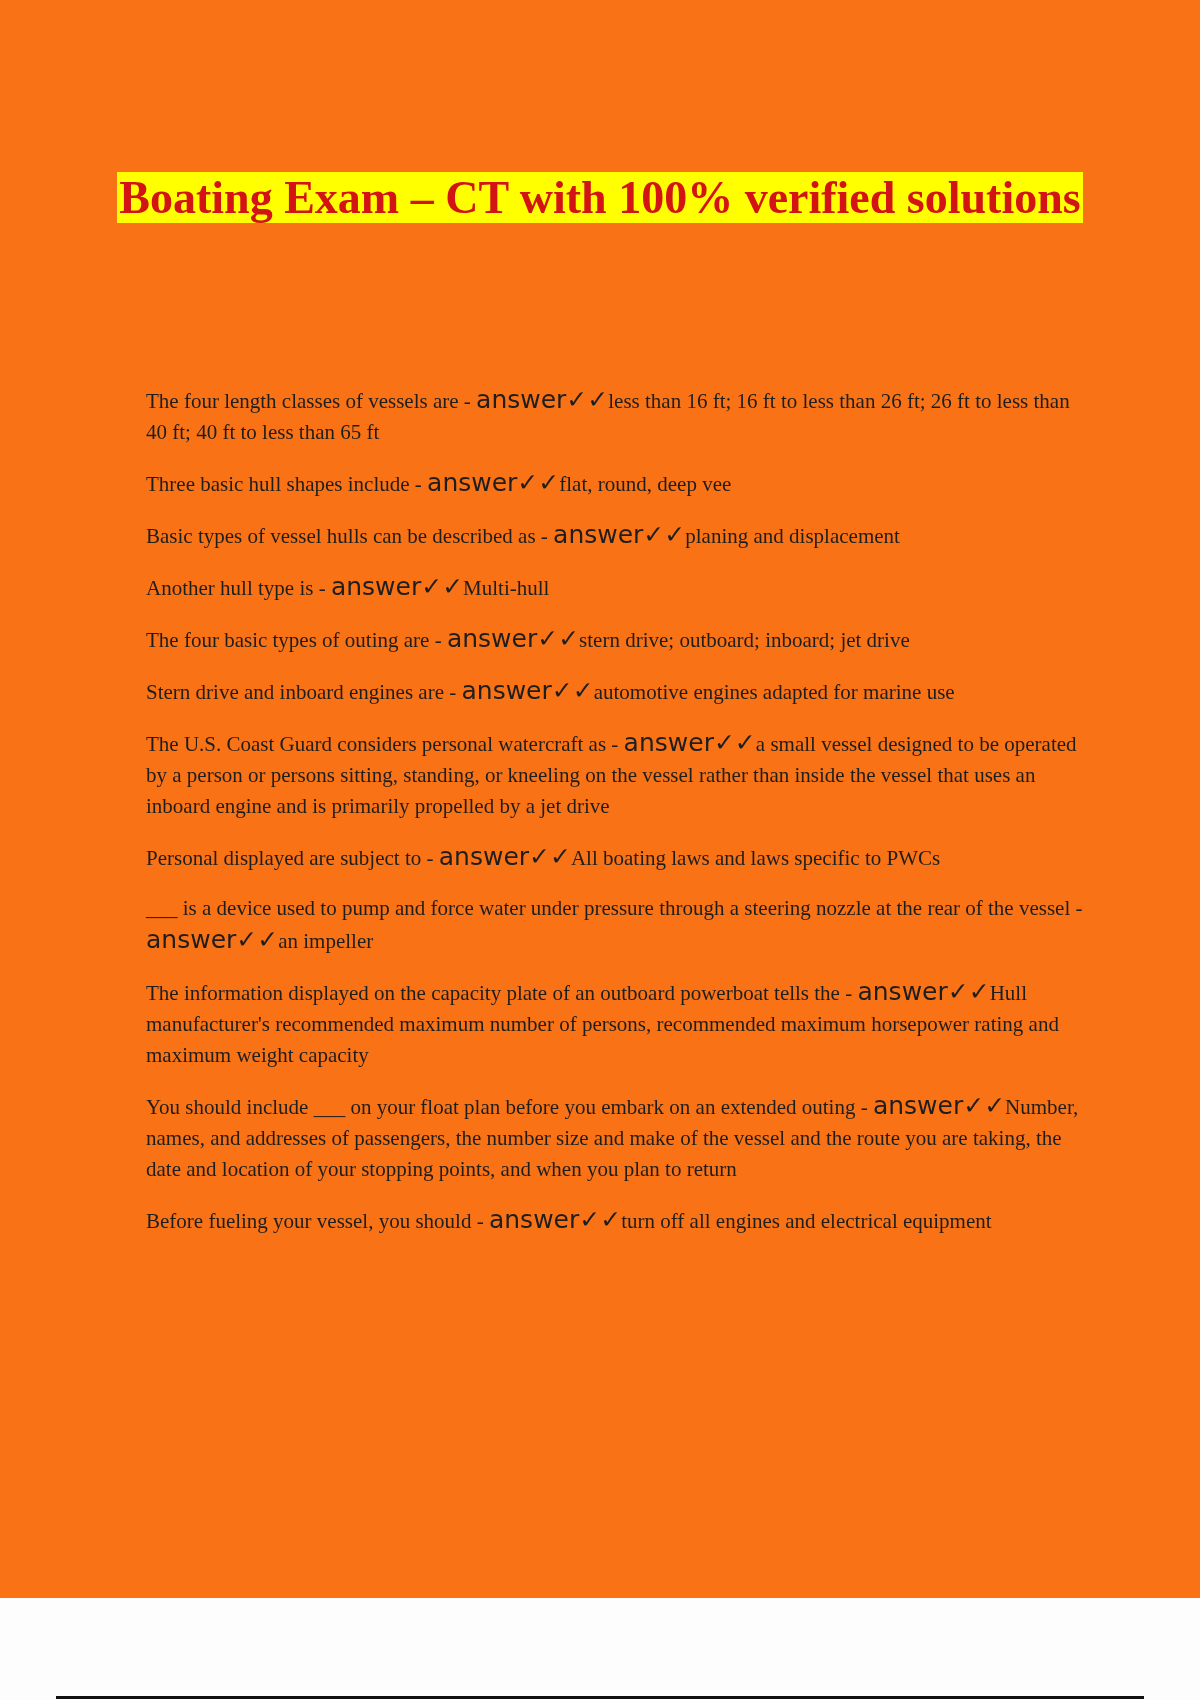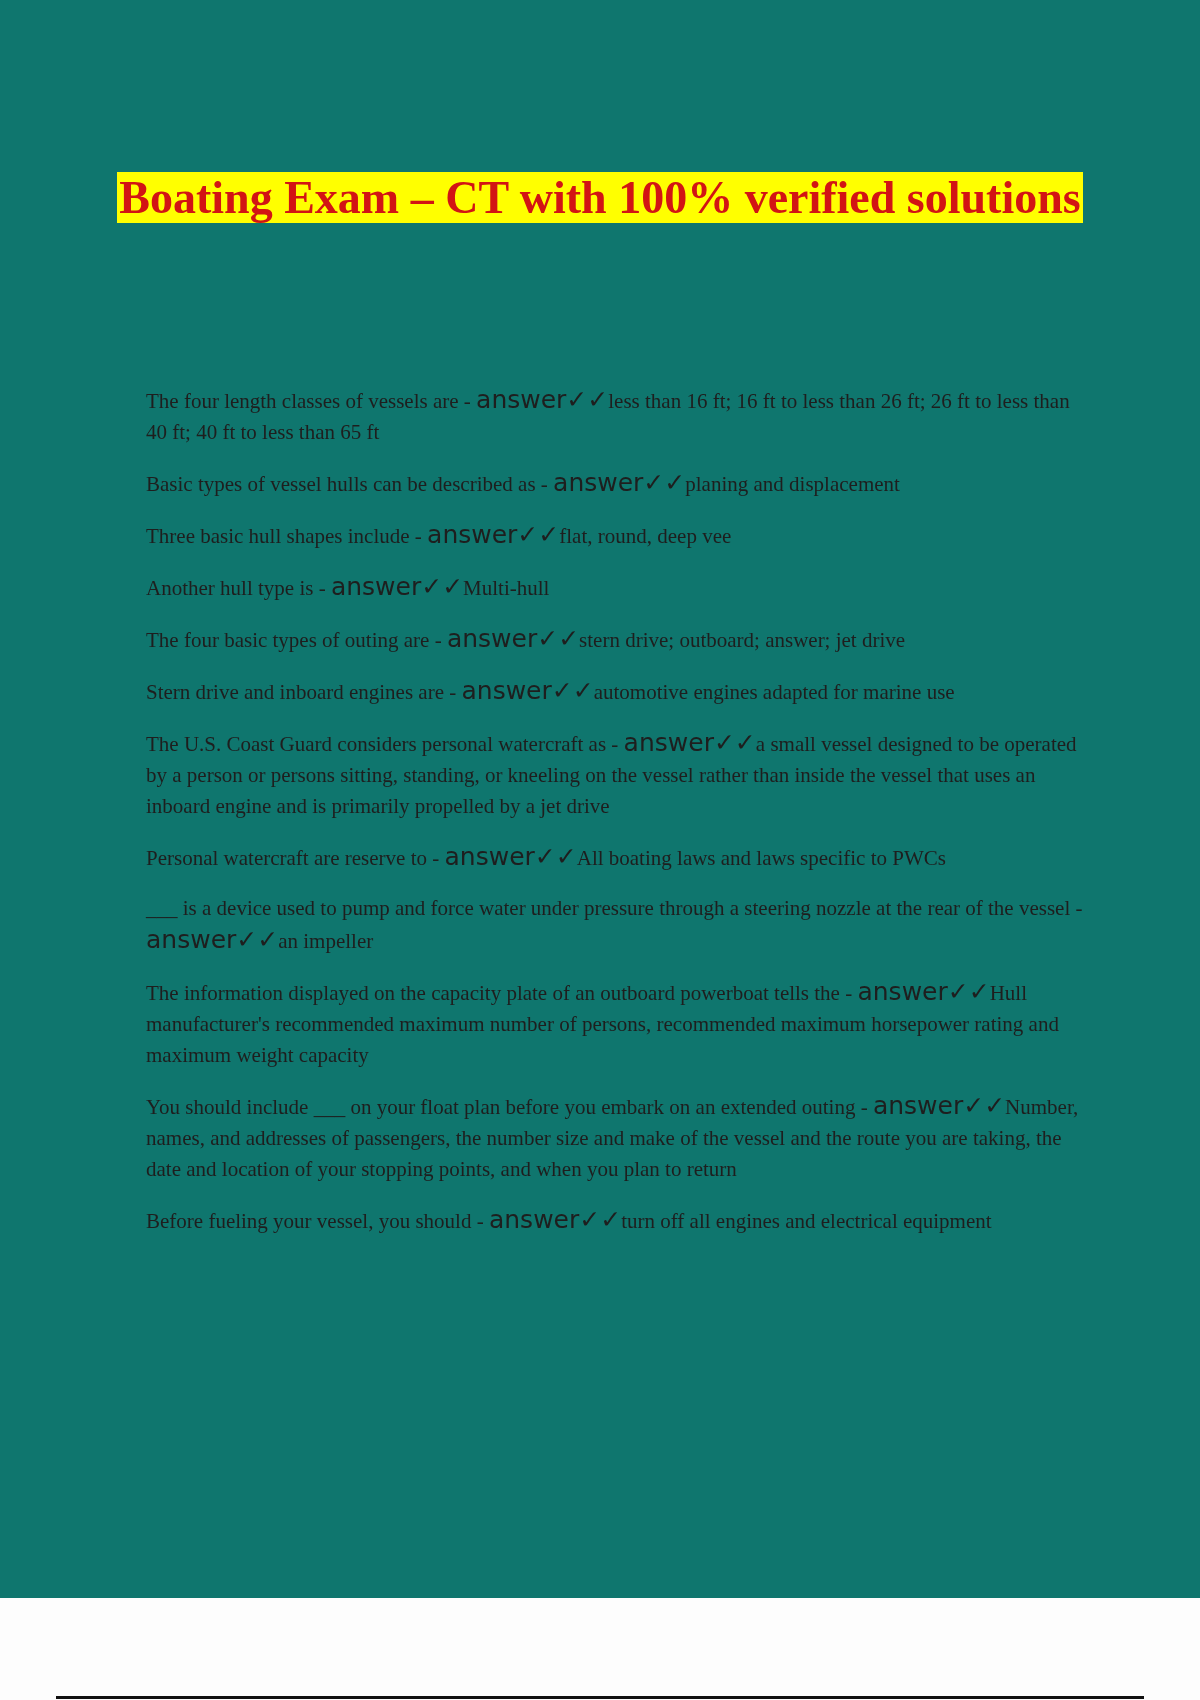--- a/index.html
+++ b/index.html
@@ -3,21 +3,21 @@
 <meta charset="utf-8">
 <style>
   html, body { margin:0; padding:0; }
   body {
     width:1200px; height:1700px; position:relative; overflow:hidden;
     background:#fdfdfd;
     font-family:"Liberation Serif", "DejaVu Serif", serif;
   }
   .page {
     position:absolute; left:0; top:0; width:1200px; height:1598px;
-    background:#0f766e;
+    background:#f97316;
   }
   .title-wrap {
     position:absolute; left:0; top:168px; width:1200px; text-align:center;
   }
   .title {
     display:inline;
     font-family:"Liberation Serif", serif;
     font-weight:bold; font-size:46px; line-height:60px;
     color:#d21414; background:#ffff00;
     padding:0 2px;
@@ -38,27 +38,27 @@
 </head>
 <body>
 
 <div class="page">
   <div class="title-wrap">
     <span class="title">Boating Exam – CT with 100% verified solutions</span>
   </div>
 
   <div class="qa">
     <p class="item"><span>The four length classes of vessels are - </span><span class="check">answer✓✓</span><span>less than 16 ft; 16 ft to less than 26 ft; 26 ft to less than 40 ft; 40 ft to less than 65 ft</span></p>
+    <p class="item"><span>Three basic hull shapes include - </span><span class="check">answer✓✓</span><span>flat, round, deep vee</span></p>
     <p class="item"><span>Basic types of vessel hulls can be described as - </span><span class="check">answer✓✓</span><span>planing and displacement</span></p>
-    <p class="item"><span>Three basic hull shapes include - </span><span class="check">answer✓✓</span><span>flat, round, deep vee</span></p>
     <p class="item"><span>Another hull type is - </span><span class="check">answer✓✓</span><span>Multi-hull</span></p>
-    <p class="item"><span>The four basic types of outing are - </span><span class="check">answer✓✓</span><span>stern drive; outboard; answer; jet drive</span></p>
+    <p class="item"><span>The four basic types of outing are - </span><span class="check">answer✓✓</span><span>stern drive; outboard; inboard; jet drive</span></p>
     <p class="item"><span>Stern drive and inboard engines are - </span><span class="check">answer✓✓</span><span>automotive engines adapted for marine use</span></p>
     <p class="item"><span>The U.S. Coast Guard considers personal watercraft as - </span><span class="check">answer✓✓</span><span>a small vessel designed to be operated by a person or persons sitting, standing, or kneeling on the vessel rather than inside the vessel that uses an inboard engine and is primarily propelled by a jet drive</span></p>
-    <p class="item"><span>Personal watercraft are reserve to - </span><span class="check">answer✓✓</span><span>All boating laws and laws specific to PWCs</span></p>
+    <p class="item"><span>Personal displayed are subject to - </span><span class="check">answer✓✓</span><span>All boating laws and laws specific to PWCs</span></p>
     <p class="item"><span>___ is a device used to pump and force water under pressure through a steering nozzle at the rear of the vessel - </span><span class="check">answer✓✓</span><span>an impeller</span></p>
     <p class="item"><span>The information displayed on the capacity plate of an outboard powerboat tells the - </span><span class="check">answer✓✓</span><span>Hull manufacturer's recommended maximum number of persons, recommended maximum horsepower rating and maximum weight capacity</span></p>
     <p class="item"><span>You should include ___ on your float plan before you embark on an extended outing - </span><span class="check">answer✓✓</span><span>Number, names, and addresses of passengers, the number size and make of the vessel and the route you are taking, the date and location of your stopping points, and when you plan to return</span></p>
     <p class="item"><span>Before fueling your vessel, you should - </span><span class="check">answer✓✓</span><span>turn off all engines and electrical equipment</span></p>
   </div>
 </div>
 
 <div class="footer-rule"></div>
 
 </body></html>

